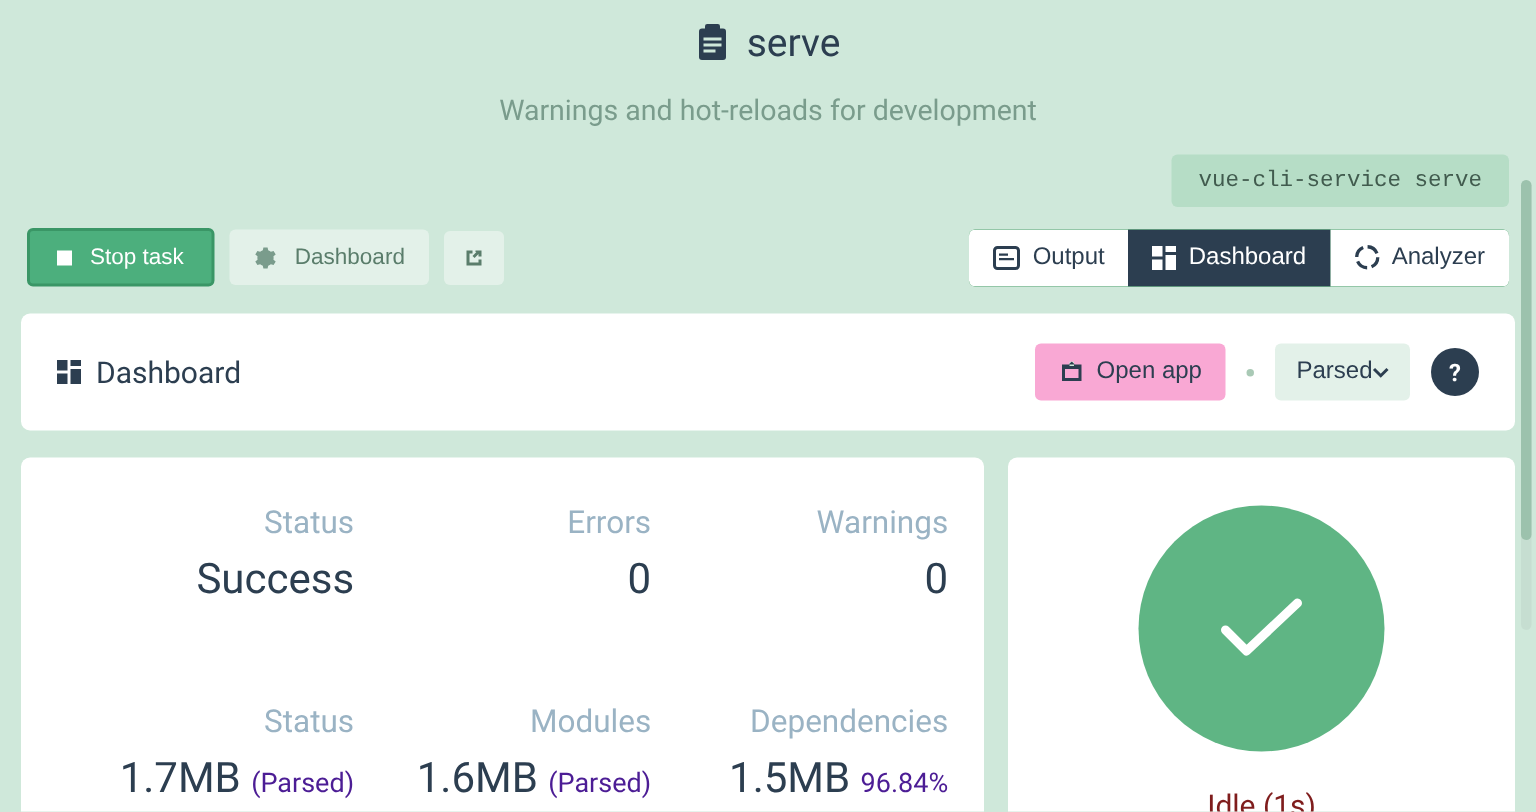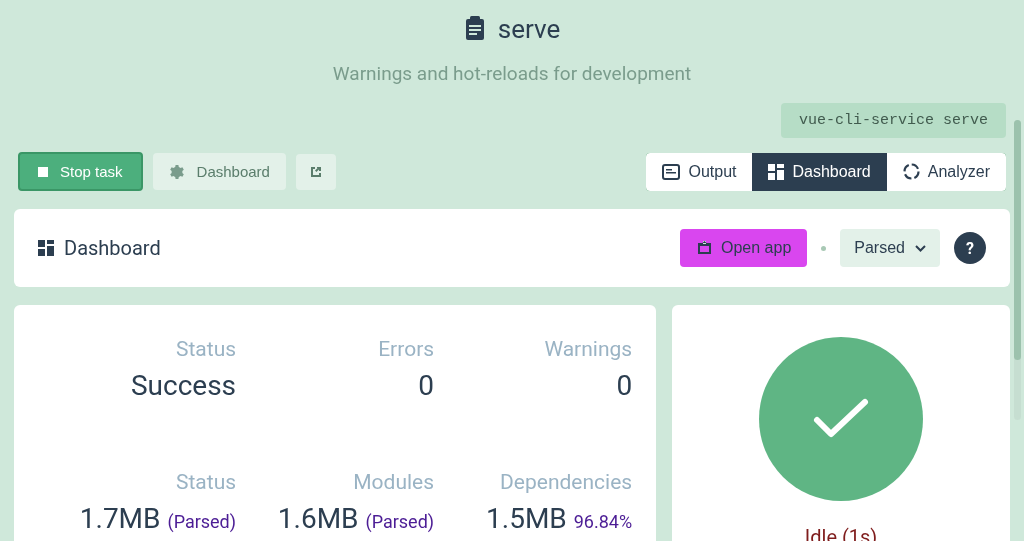--- a/index.html
+++ b/index.html
@@ -130,21 +130,21 @@
       align-items: center;
       gap: 10px;
     }
     .panel-actions {
       margin-left: auto;
       display: flex;
       align-items: center;
       gap: 14px;
     }
     .open-app-btn {
-      background: #d946ef;
+      background: #f9a8d4;
       border: none;
       padding: 10px 16px;
       border-radius: 4px;
       font-size: 16px;
       color: #2c3e50;
       display: inline-flex;
       align-items: center;
       gap: 8px;
       cursor: pointer;
     }
@@ -156,21 +156,20 @@
     }
     .parsed-dropdown {
       background: #e3f1e9;
       border: none;
       padding: 10px 14px;
       border-radius: 4px;
       font-size: 16px;
       color: #2c3e50;
       display: inline-flex;
       align-items: center;
-      gap: 10px;
       cursor: pointer;
     }
     .help-btn {
       width: 32px;
       height: 32px;
       border-radius: 50%;
       background: #2c3e50;
       color: #fff;
       display: flex;
       align-items: center;

